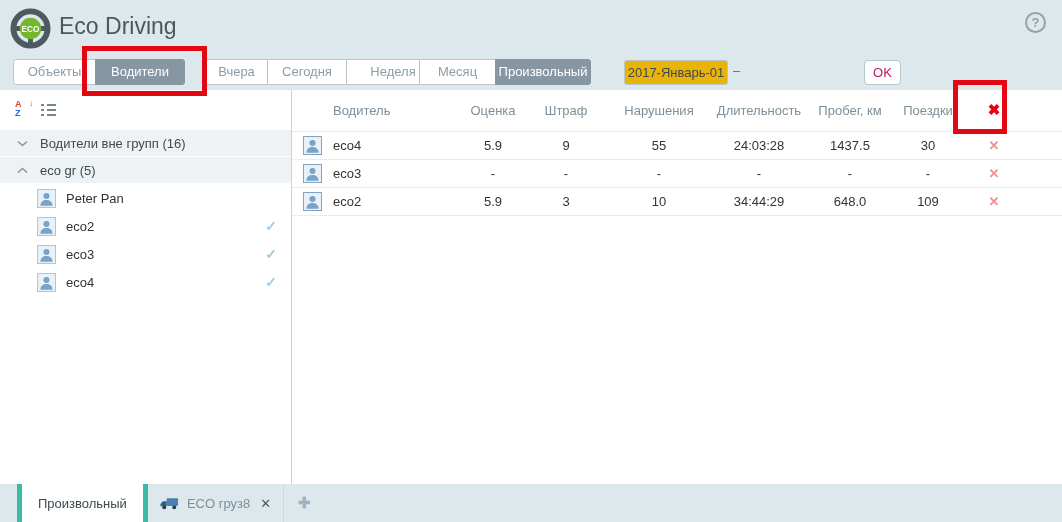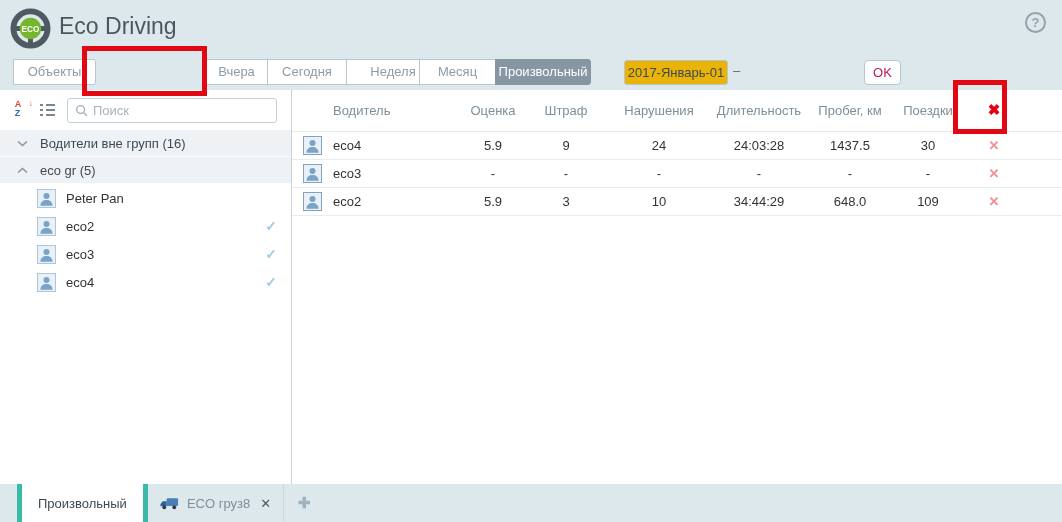--- a/index.html
+++ b/index.html
@@ -94,20 +94,21 @@
       <circle cx="21" cy="21" r="17.5" fill="none" stroke="#4e5a61" stroke-width="6"></circle>
       <path d="M3 21 H15 M27 21 H39 M21 27 V39" stroke="#4e5a61" stroke-width="5" fill="none"></path>
       <circle cx="21" cy="21" r="11" fill="#74b62c"></circle>
       <text x="21" y="24.5" font-size="8.5" fill="#ffffff" text-anchor="middle" font-weight="bold">ECO</text>
     </svg>
     <div class="app-title">Eco Driving</div>
     <div class="help-btn">?</div>
 
     <div class="btn-group grp-mode">
       <div class="tb-btn w-objects">Объекты</div>
+      <div class="tb-btn w-drivers selected">Водители</div>
     </div>
 
     <div class="btn-group grp-period">
       <div class="tb-btn w-yest">Вчера</div>
       <div class="tb-btn w-today">Сегодня</div>
       <div class="tb-btn w-week">Неделя</div>
       <div class="tb-btn w-month">Месяц</div>
       <div class="tb-btn w-custom selected">Произвольный</div>
     </div>
 
@@ -128,27 +129,20 @@
             </div>
         </div>
         <div class="tool-icon">
           <svg width="18" height="16" viewBox="0 0 18 16">
             <g stroke="#77868f" stroke-width="2">
               <path d="M2 3h3 M8 3h9"></path>
                 <path d="M2 8h3 M8 8h9"></path>
                 <path d="M2 13h3 M8 13h9"></path>
             </g>
           </svg>
-        </div>
-        <div class="search-box">
-          <svg width="13" height="13" viewBox="0 0 14 14">
-            <circle cx="6" cy="6" r="4.2" fill="none" stroke="#a3b2ba" stroke-width="1.5"></circle>
-            <path d="M9.2 9.2 L13 13" stroke="#a3b2ba" stroke-width="1.5"></path>
-          </svg>
-          <input placeholder="Поиск" style="">
         </div>
       </div>
 
       <div class="tree">
         <div class="group-row">
           <span class="chev">
             <svg width="11" height="7" viewBox="0 0 11 7">
                 <path d="M1 1.5 L5.5 5.5 L10 1.5" fill="none" stroke="#8b979e" stroke-width="1.6"></path>
               </svg>
           </span>
@@ -234,21 +228,21 @@
               <svg class="avatar" viewBox="0 0 20 20">
                 <rect x="0.5" y="0.5" width="19" height="19" fill="#e8f1f8" stroke="#7ba0bf"></rect>
                 <circle cx="10" cy="7.3" r="3.2" fill="#7aa3c8"></circle>
                 <path d="M3.6 17.5 c0-4 2.9-5.9 6.4-5.9 s6.4 1.9 6.4 5.9 z" fill="#7aa3c8"></path>
               </svg>
               <span>eco4</span>
             </div>
               </td>
             <td>5.9</td>
             <td>9</td>
-            <td>24</td>
+            <td>55</td>
             <td>24:03:28</td>
             <td>1437.5</td>
             <td>30</td>
             <td class="del-cell">✕</td>
             <td></td>
           </tr>
           <tr>
             <td>
                 <div class="driver-cell">
               <svg class="avatar" viewBox="0 0 20 20">

